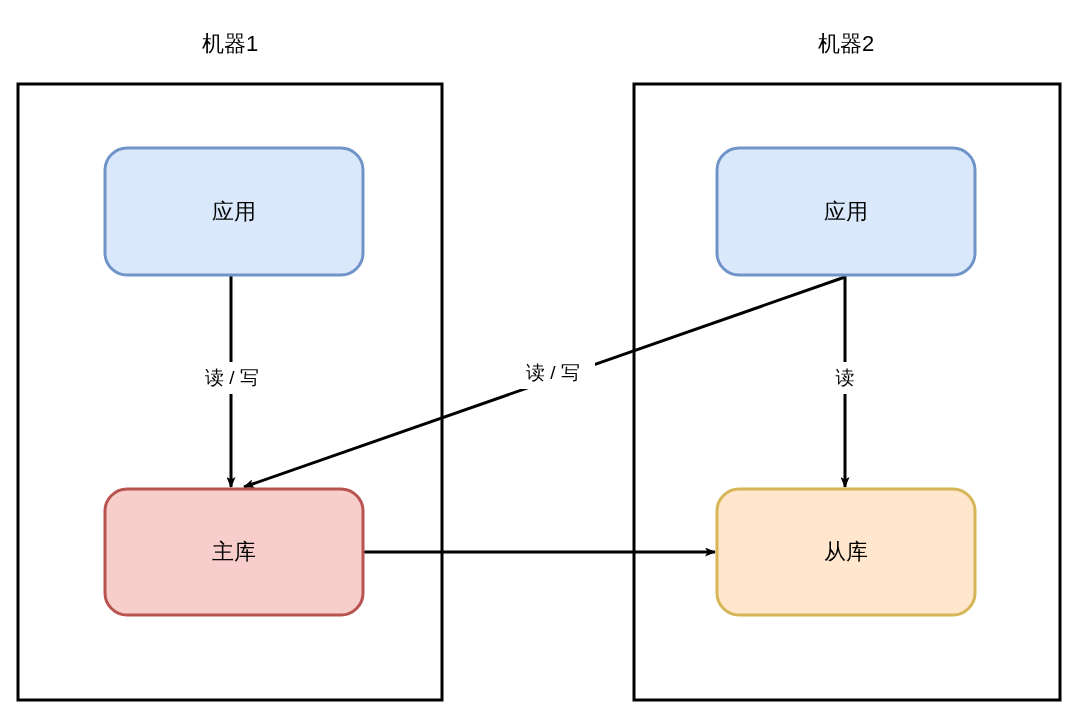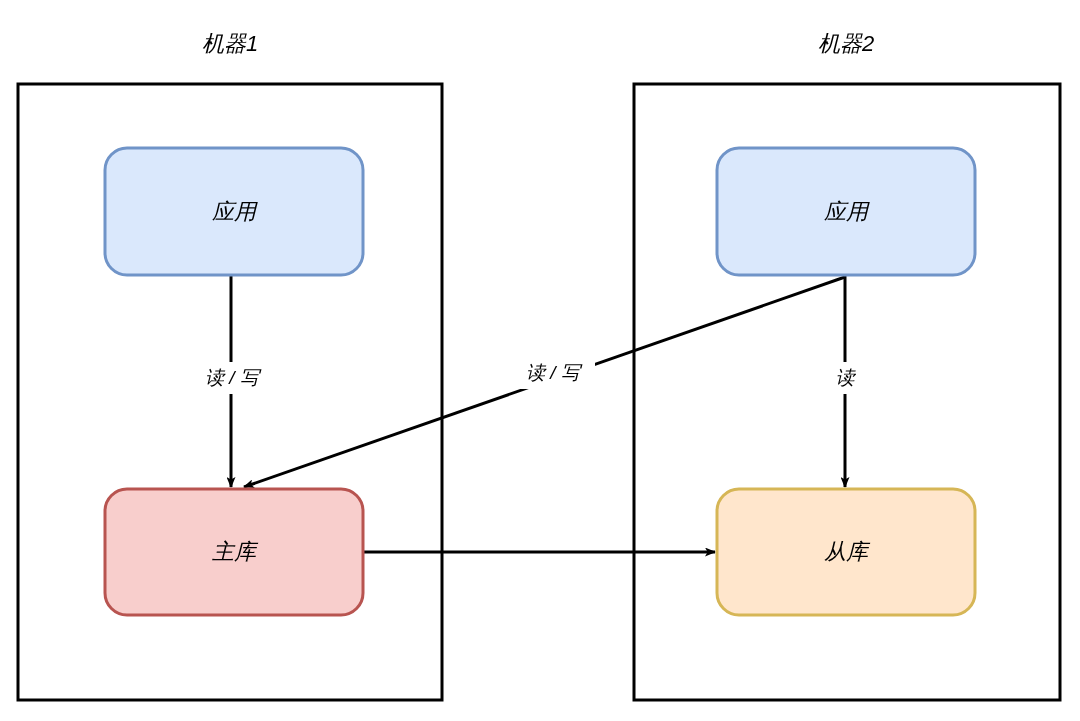--- a/index.html
+++ b/index.html
@@ -11,21 +11,20 @@
     width: 1080px;
     height: 721px;
     font-family: "Liberation Sans", "DejaVu Sans", sans-serif;
     overflow: hidden;
   }
   #diagram-root {
     position: relative;
     width: 1080px;
     height: 721px;
     background: #ffffff;
-    font-style: italic;
   }
   svg.canvas {
     position: absolute;
     top: 0;
     left: 0;
     width: 1080px;
     height: 721px;
     display: block;
   }
   .machine-title {

